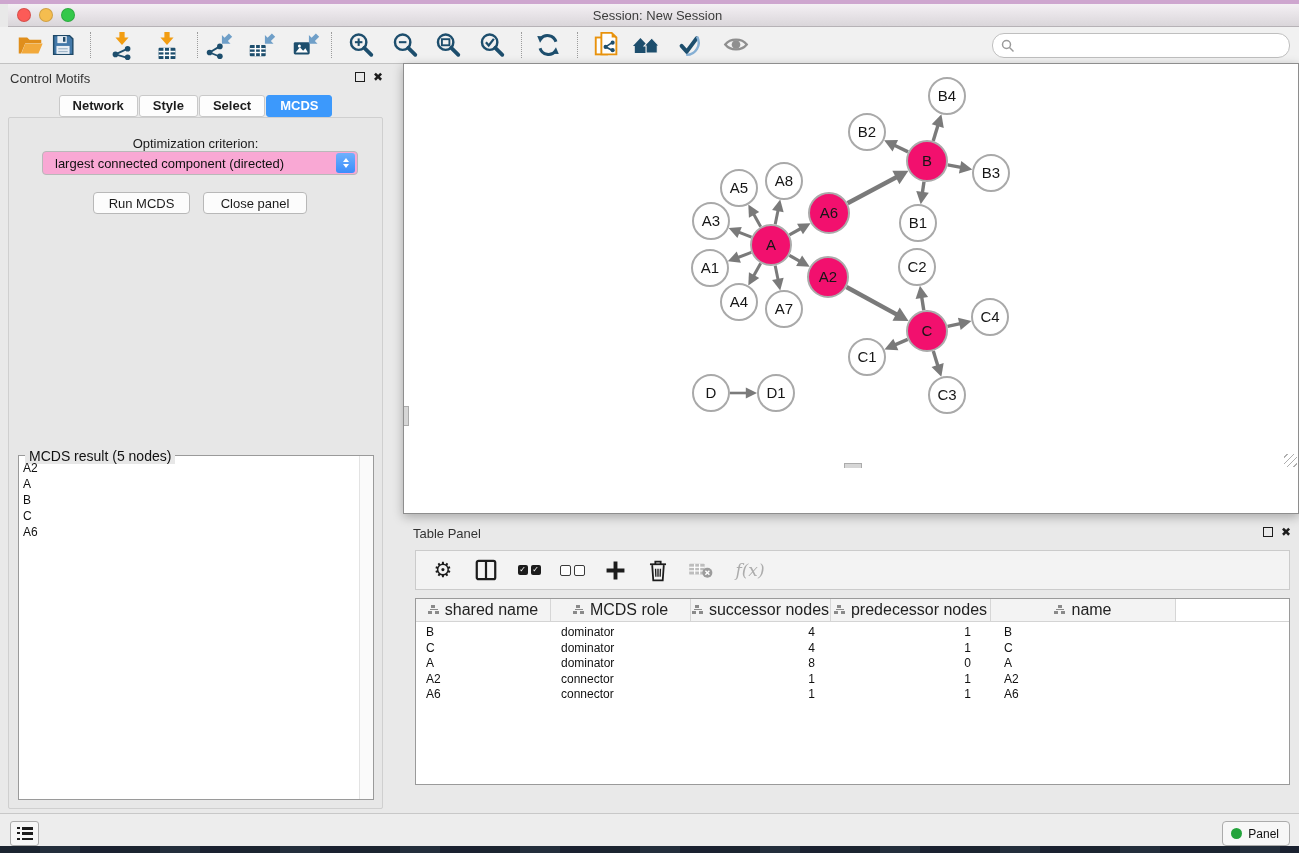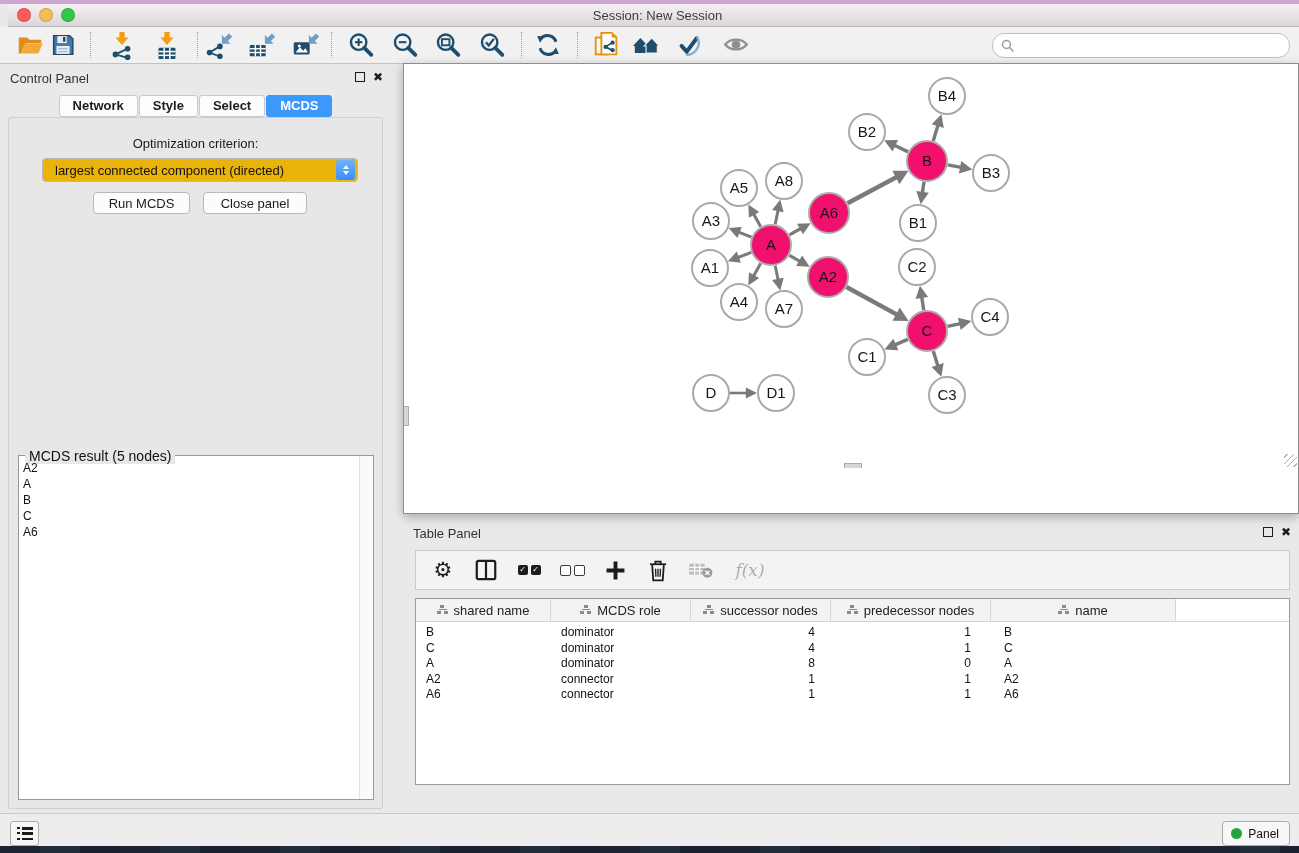--- a/index.html
+++ b/index.html
@@ -32,21 +32,21 @@
   .panel-ctrls{position:absolute;right:8px;top:9px;display:flex;gap:8px;align-items:center}
   .undock{width:8px;height:8px;border:1.5px solid #1c1c1c;display:inline-block}
   .closex{font-size:12px;font-weight:bold;color:#1c1c1c;line-height:10px;font-family:"DejaVu Sans",sans-serif}
   #cp-tabs{position:absolute;left:0;top:32px;width:100%;display:flex;justify-content:center;gap:1px}
   .cp-tab{height:20px;line-height:20px;padding:0 13px;font-size:13px;font-weight:bold;
           background:#FDFDFD;border:1px solid #C9C9C9;border-radius:3px;color:#1c1c1c}
   .cp-tab.active{background:#3C99FC;border-color:#3C99FC;color:#fff}
   #cp-card{position:absolute;left:8px;top:54px;width:373px;height:690px;background:#E7E7E7;
            border:1px solid #CFCFCF;border-radius:2px}
   #opt-label{position:absolute;left:0;width:100%;top:18px;text-align:center;font-size:13px;color:#1b1b1b}
-  #criterion{position:absolute;left:33px;top:40px;width:316px;height:24px;background:#eab308;
+  #criterion{position:absolute;left:33px;top:33px;width:316px;height:24px;background:#f9a8d4;
              border:1px solid #B9B9B9;border-radius:4px;display:flex;align-items:center;box-sizing:border-box}
   #criterion .val{flex:1;padding-left:12px;font-size:13px;color:#111;white-space:nowrap}
   #criterion .stepper{width:19px;height:20px;margin-right:2px;border-radius:3px;
              background:linear-gradient(#6FB1FC,#3C8DFB);display:flex;flex-direction:column;
              align-items:center;justify-content:center;gap:2px}
   .tri-up{width:0;height:0;border-left:3.5px solid transparent;border-right:3.5px solid transparent;
           border-bottom:4.5px solid #fff}
   .tri-down{width:0;height:0;border-left:3.5px solid transparent;border-right:3.5px solid transparent;
           border-top:4.5px solid #fff}
   .cp-button{position:absolute;top:74px;height:22px;background:#FCFCFC;border:1px solid #B8B8B8;
@@ -81,21 +81,21 @@
   .chk{width:10px;height:10px;background:#1c1c1c;border-radius:2px;color:#fff;font-size:8px;
        line-height:10px;text-align:center;display:inline-block;font-family:"DejaVu Sans",sans-serif}
   .unchk{width:9px;height:9px;border:1.5px solid #3A3A3A;border-radius:2px;background:#FDFDFD;display:inline-block}
   .pair{display:flex;gap:3px}
   .fx{font-family:"DejaVu Serif",serif;font-style:italic;font-size:17px;color:#ACACAC}
   #node-table{position:absolute;left:12px;top:80px;width:875px;height:187px;background:#fff;
               border:1px solid #9A9A9A;box-sizing:border-box;overflow:hidden}
   .tgrid{display:grid;grid-template-columns:135px 140px 140px 160px 185px 1fr}
   #table-head{height:22px;border-bottom:1px solid #D4D4D4}
   .th{display:flex;align-items:center;justify-content:center;gap:6px;background:#F3F3F3;
-      border-right:1px solid #D6D6D6;font-size:13px;color:#222;height:22px;box-sizing:border-box}
+      border-right:1px solid #D6D6D6;font-size:16px;color:#222;height:22px;box-sizing:border-box}
   .th-fill{background:#fff}
   .hier{position:relative;width:11px;height:10px;display:inline-block}
   .hier i{position:absolute;width:4px;height:3px;background:#8a8a8a}
   .hier i:nth-child(1){left:3.5px;top:0}
   .hier i:nth-child(2){left:0;top:6px}
   .hier i:nth-child(3){left:7px;top:6px}
   .hier::after{content:'';position:absolute;left:2px;top:4.4px;width:8px;height:1px;background:#8a8a8a}
   #table-body{padding-top:3px}
   .tr{height:15.6px}
   .td{font-size:12px;color:#111;line-height:15.6px;white-space:nowrap;overflow:hidden}
@@ -286,21 +286,21 @@
   <div id="search-wrap">
     <svg width="14" height="14" viewBox="0 0 14 14">
       <circle cx="5.5" cy="5.5" r="4" fill="none" stroke="#9A9A9A" stroke-width="1.5"></circle>
       <line x1="8.5" y1="8.5" x2="12.5" y2="12.5" stroke="#9A9A9A" stroke-width="1.5"></line>
     </svg>
     <input type="text" value="" style="">
   </div>
 </div>
 
 <div id="control-panel">
-  <div class="panel-head">Control Panel</div>
+  <div class="panel-head">Control Motifs</div>
   <div class="panel-ctrls">
     <span class="undock"></span>
     <span class="closex">✖</span>
   </div>
   <div id="cp-tabs">
     <span class="cp-tab">Network</span>
     <span class="cp-tab">Style</span>
     <span class="cp-tab">Select</span>
     <span class="cp-tab active">MCDS</span>
   </div>

